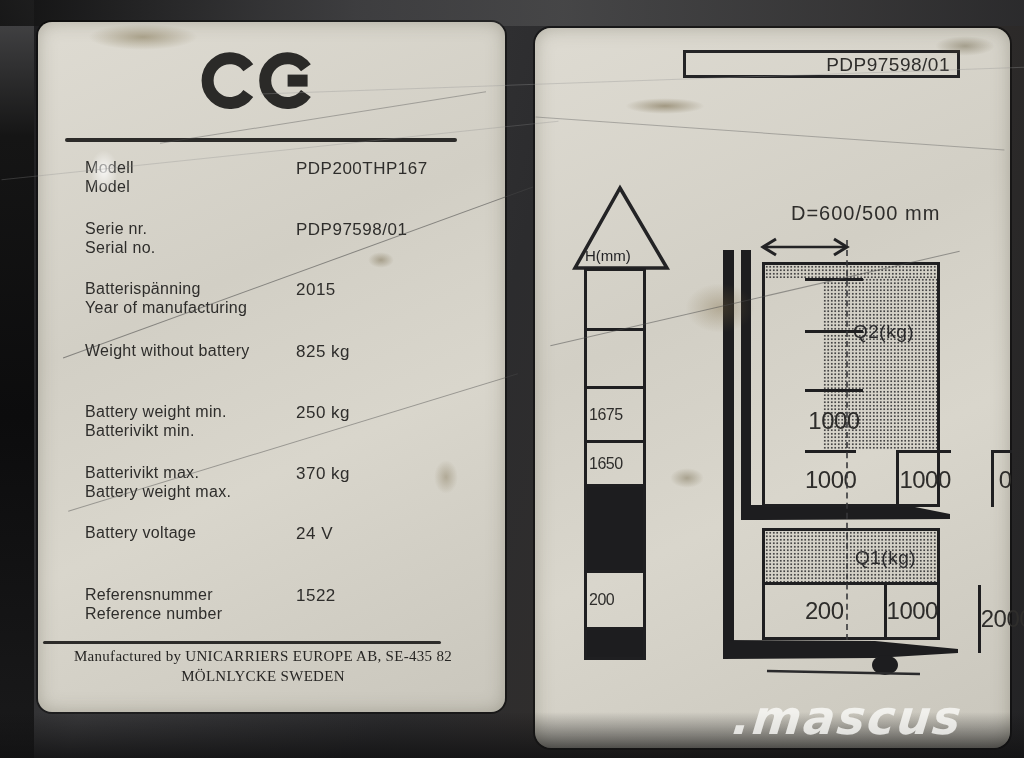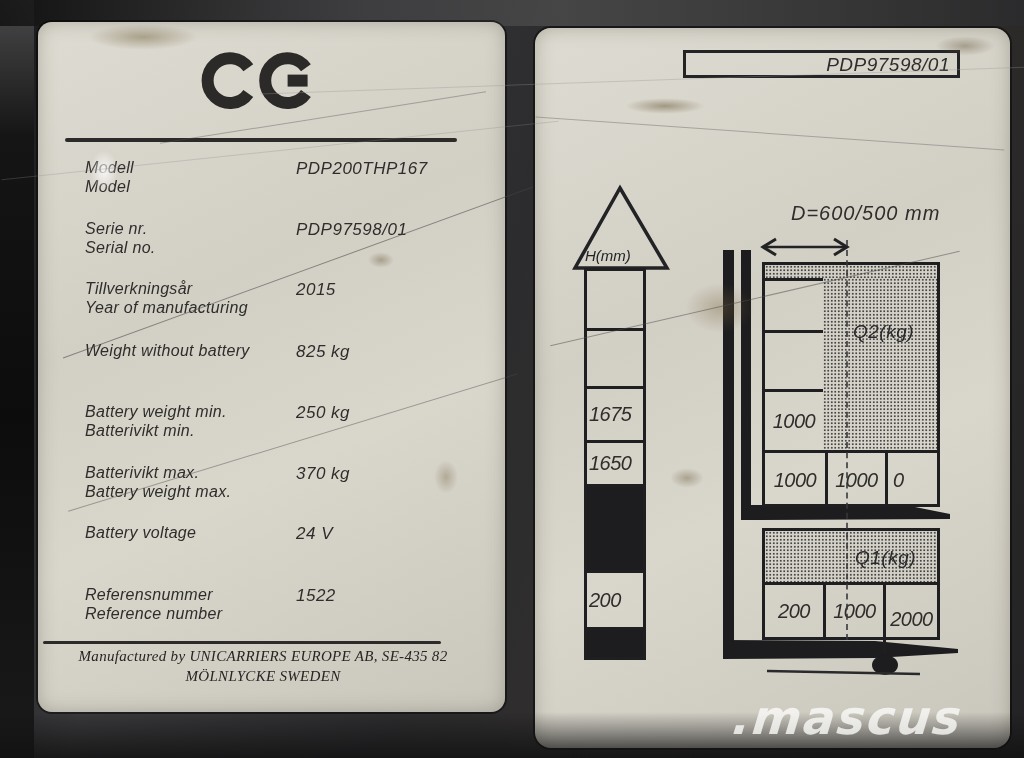--- a/index.html
+++ b/index.html
@@ -10,21 +10,21 @@
   .edge-left{position:absolute;left:0;top:0;width:34px;height:758px;
              background:linear-gradient(180deg,#4a4a4c 0%,#151515 18%,#0c0c0d 55%,#1a1a1b 100%);}
   .edge-top{position:absolute;left:0;top:0;width:1024px;height:26px;
             background:linear-gradient(90deg,#111 0%,#3f3f41 35%,#4a4a4b 55%,#2b2b2d 100%);opacity:.85;}
   .edge-bottom{position:absolute;left:0;top:712px;width:1024px;height:46px;
                background:linear-gradient(180deg,rgba(20,20,21,.0),rgba(16,16,17,.8));}
 
   .plate{position:absolute;border-radius:14px;
          background:linear-gradient(155deg,#dedbd2 0%,#d2cfc5 38%,#d9d6cc 62%,#c9c6bc 100%);
          box-shadow:inset 0 0 18px rgba(90,85,70,.35), 0 0 0 2px rgba(0,0,0,.45);
-         color:#2e2d2b;font-style:italic;}
+         color:#2e2d2b;}
   #plate-left{left:38px;top:22px;width:467px;height:690px;}
   #plate-right{left:535px;top:28px;width:475px;height:720px;border-radius:16px;}
 
   
   .ce{position:absolute;left:160px;top:18px;}
   .rule{position:absolute;background:#2c2b29;height:4px;border-radius:2px;}
   .rule1{left:27px;top:116px;width:392px;}
   .rule2{left:5px;top:619px;width:398px;height:3px;}
   .spec-row{position:absolute;left:47px;width:400px;}
   .spec-label{font-size:16px;line-height:19px;letter-spacing:.3px;}
@@ -35,34 +35,34 @@
   
   .serial-box{position:absolute;left:148px;top:22px;width:277px;height:28px;
               border:3px solid #242426;box-sizing:border-box;text-align:right;
               font-size:19px;line-height:23px;padding-right:7px;letter-spacing:.5px;}
   .d-label{position:absolute;left:256px;top:174px;font-size:20px;letter-spacing:1px;}
   .dash-v{position:absolute;left:311px;top:212px;height:400px;width:0;
           border-left:2px dashed rgba(55,55,57,.8);}
 
   .hscale{position:absolute;left:49px;top:240px;width:62px;height:392px;
           border:3px solid #1f1f21;box-sizing:border-box;display:flex;flex-direction:column;}
-  .hs-cell{box-sizing:border-box;border-top:3px solid #1f1f21;font-size:20px;
+  .hs-cell{box-sizing:border-box;border-top:3px solid #1f1f21;font-size:16px;
            padding-left:2px;display:flex;align-items:center;letter-spacing:-.5px;}
   .hs-cell:first-child{border-top:none;}
   .hs-black{background:#1d1d1f;}
 
   .qbox{position:absolute;border:3px solid #1f1f21;box-sizing:border-box;}
   #q2-box{left:227px;top:234px;width:178px;height:245px;}
   #q1-box{left:227px;top:500px;width:178px;height:112px;}
   .dotted{background-image:radial-gradient(circle,rgba(45,45,47,.85) .7px,transparent .85px);
           background-size:3.5px 3.5px;}
   .q-title{position:absolute;font-size:19px;letter-spacing:.5px;color:#2a2a2c;}
   .cellrow{position:absolute;display:flex;box-sizing:border-box;}
   .cell{box-sizing:border-box;border-left:3px solid #1f1f21;border-top:3px solid #1f1f21;
-        display:flex;align-items:center;justify-content:center;font-size:20px;letter-spacing:-.5px;}
+        display:flex;align-items:center;justify-content:center;font-size:24px;letter-spacing:-.5px;margin-left:40px;}
   .cell:first-child{border-left:none;}
 
   .fork-svg{position:absolute;left:0;top:0;pointer-events:none;}
 
   
   .stain{position:absolute;border-radius:50%;pointer-events:none;}
   .scratch{position:absolute;height:1px;pointer-events:none;}
   .watermark{position:absolute;left:733px;top:690px;font-size:47px;font-weight:bold;
              font-style:italic;letter-spacing:2px;color:rgba(250,250,248,.8);
              transform:skewX(-6deg);font-family:"DejaVu Sans",sans-serif;}
@@ -88,21 +88,21 @@
       <div class="spec-label">Modell</div>
       <div class="spec-label">Model</div>
       <div class="spec-value">PDP200THP167</div>
     </div>
     <div class="spec-row" style="top:197px">
       <div class="spec-label">Serie nr.</div>
       <div class="spec-label">Serial no.</div>
       <div class="spec-value">PDP97598/01</div>
     </div>
     <div class="spec-row" style="top:257px">
-      <div class="spec-label">Tillverkningsår</div>
+      <div class="spec-label">Batterispänning</div>
       <div class="spec-label">Year of manufacturing</div>
       <div class="spec-value">2015</div>
     </div>
     <div class="spec-row" style="top:319px">
       <div class="spec-label">Weight without battery</div>
       <div class="spec-value">825 kg</div>
     </div>
     <div class="spec-row" style="top:380px">
       <div class="spec-label">Battery weight min.</div>
       <div class="spec-label">Batterivikt min.</div>

